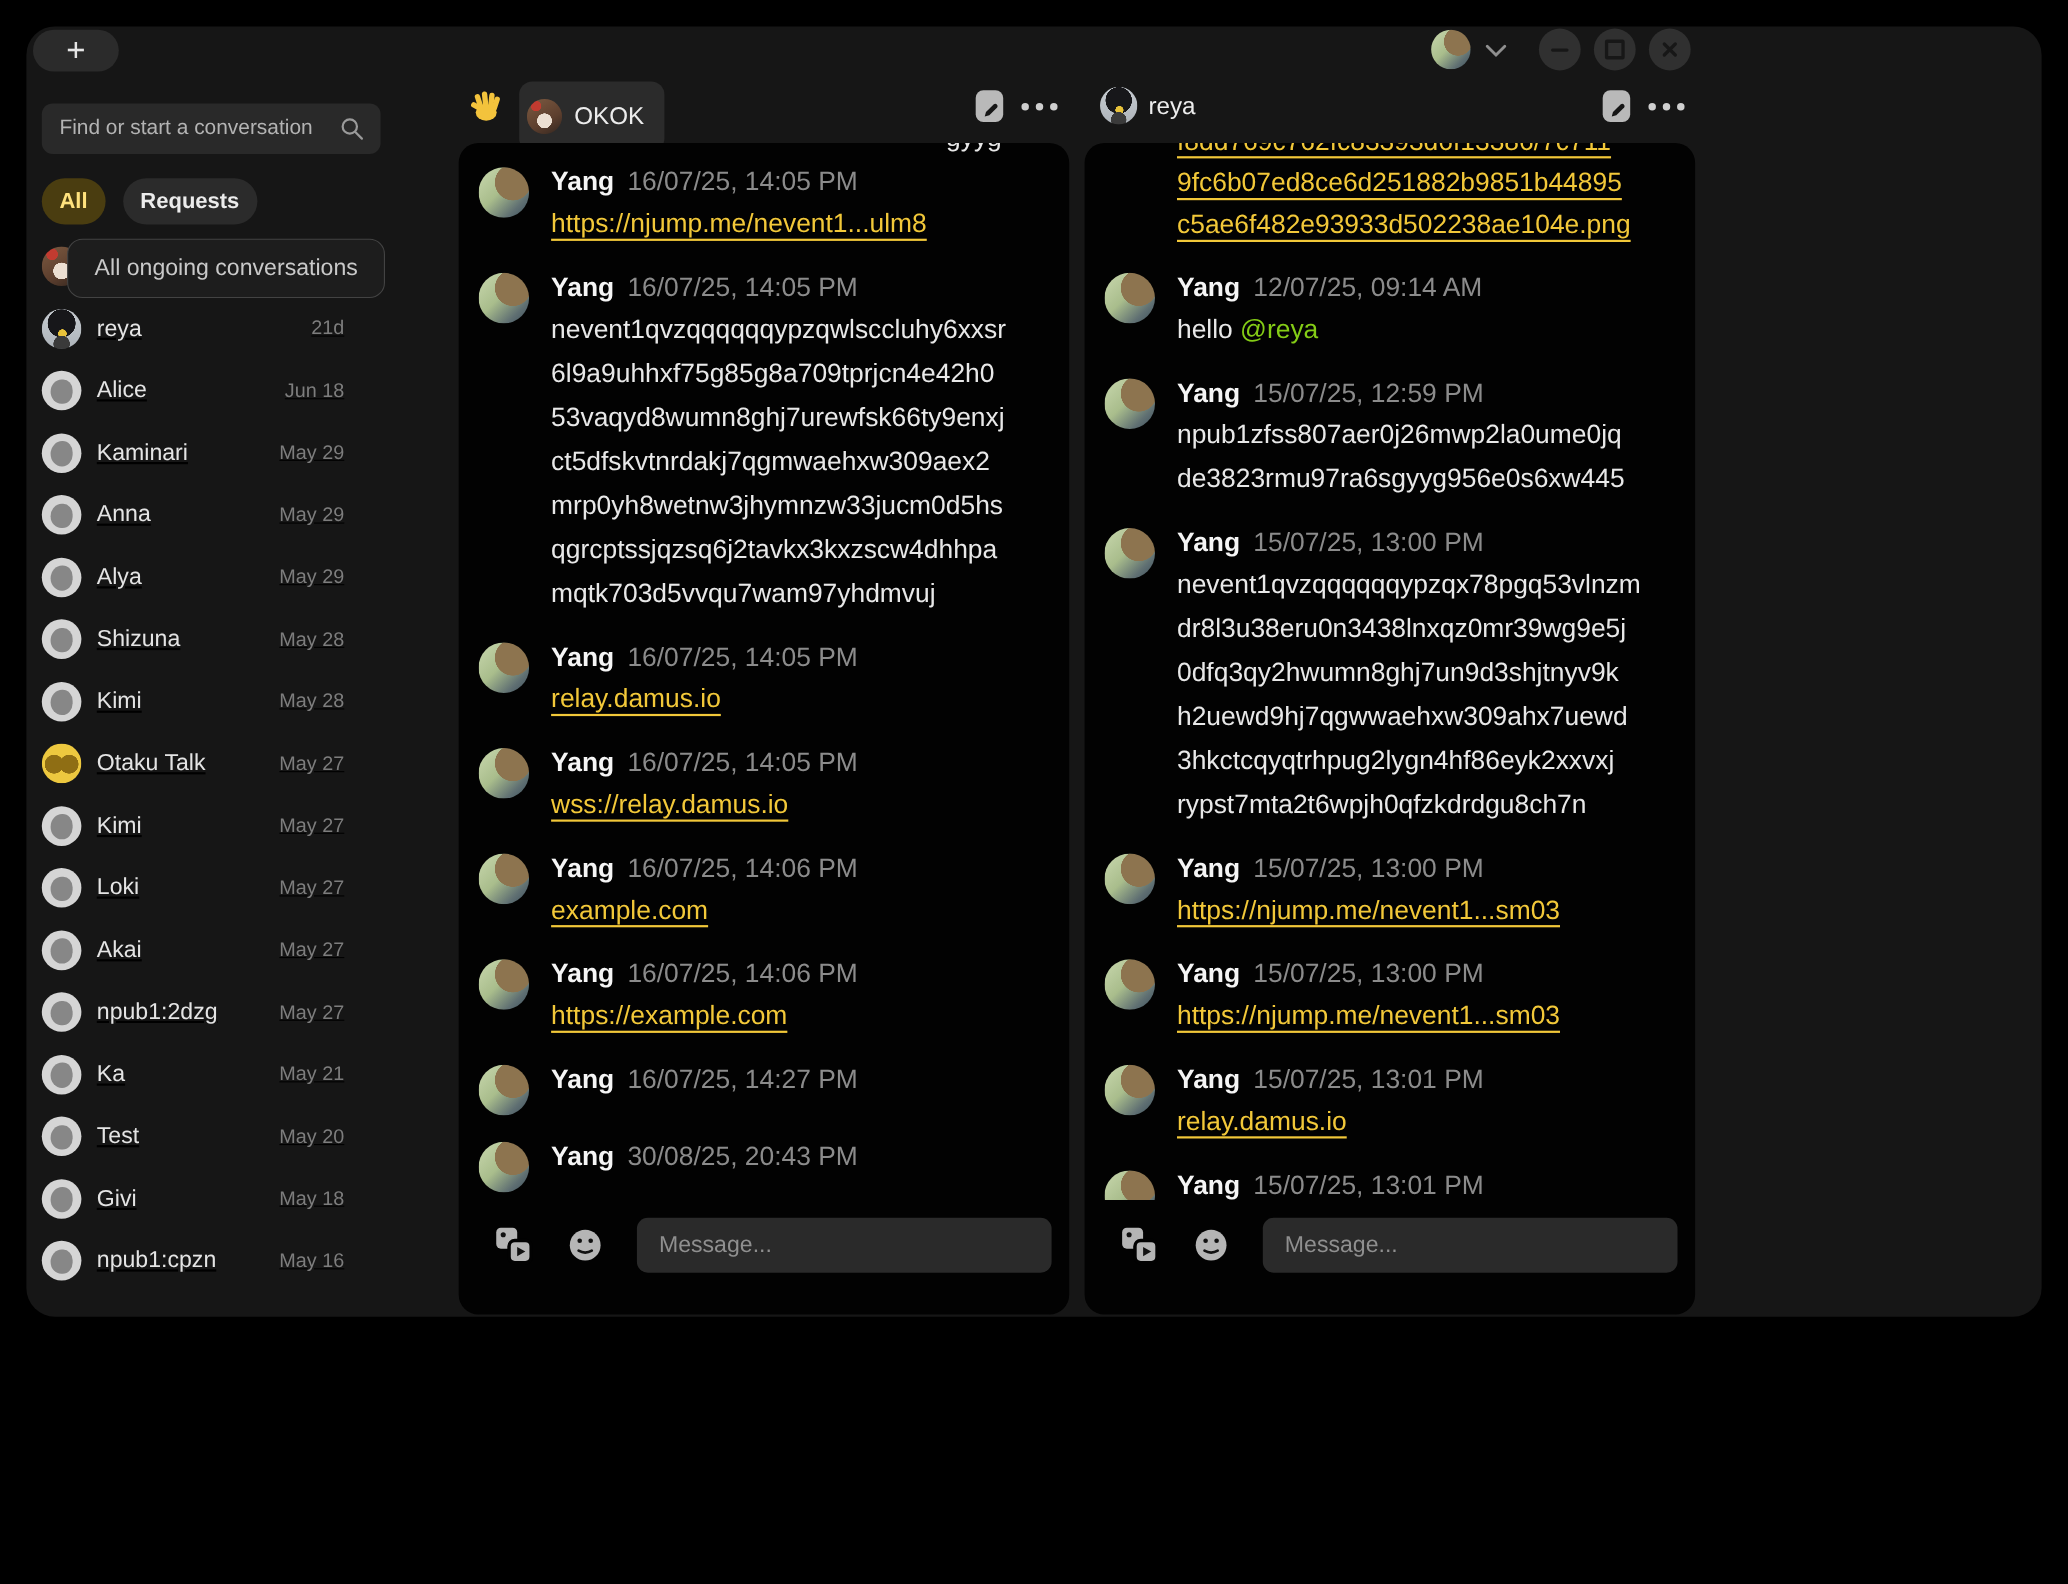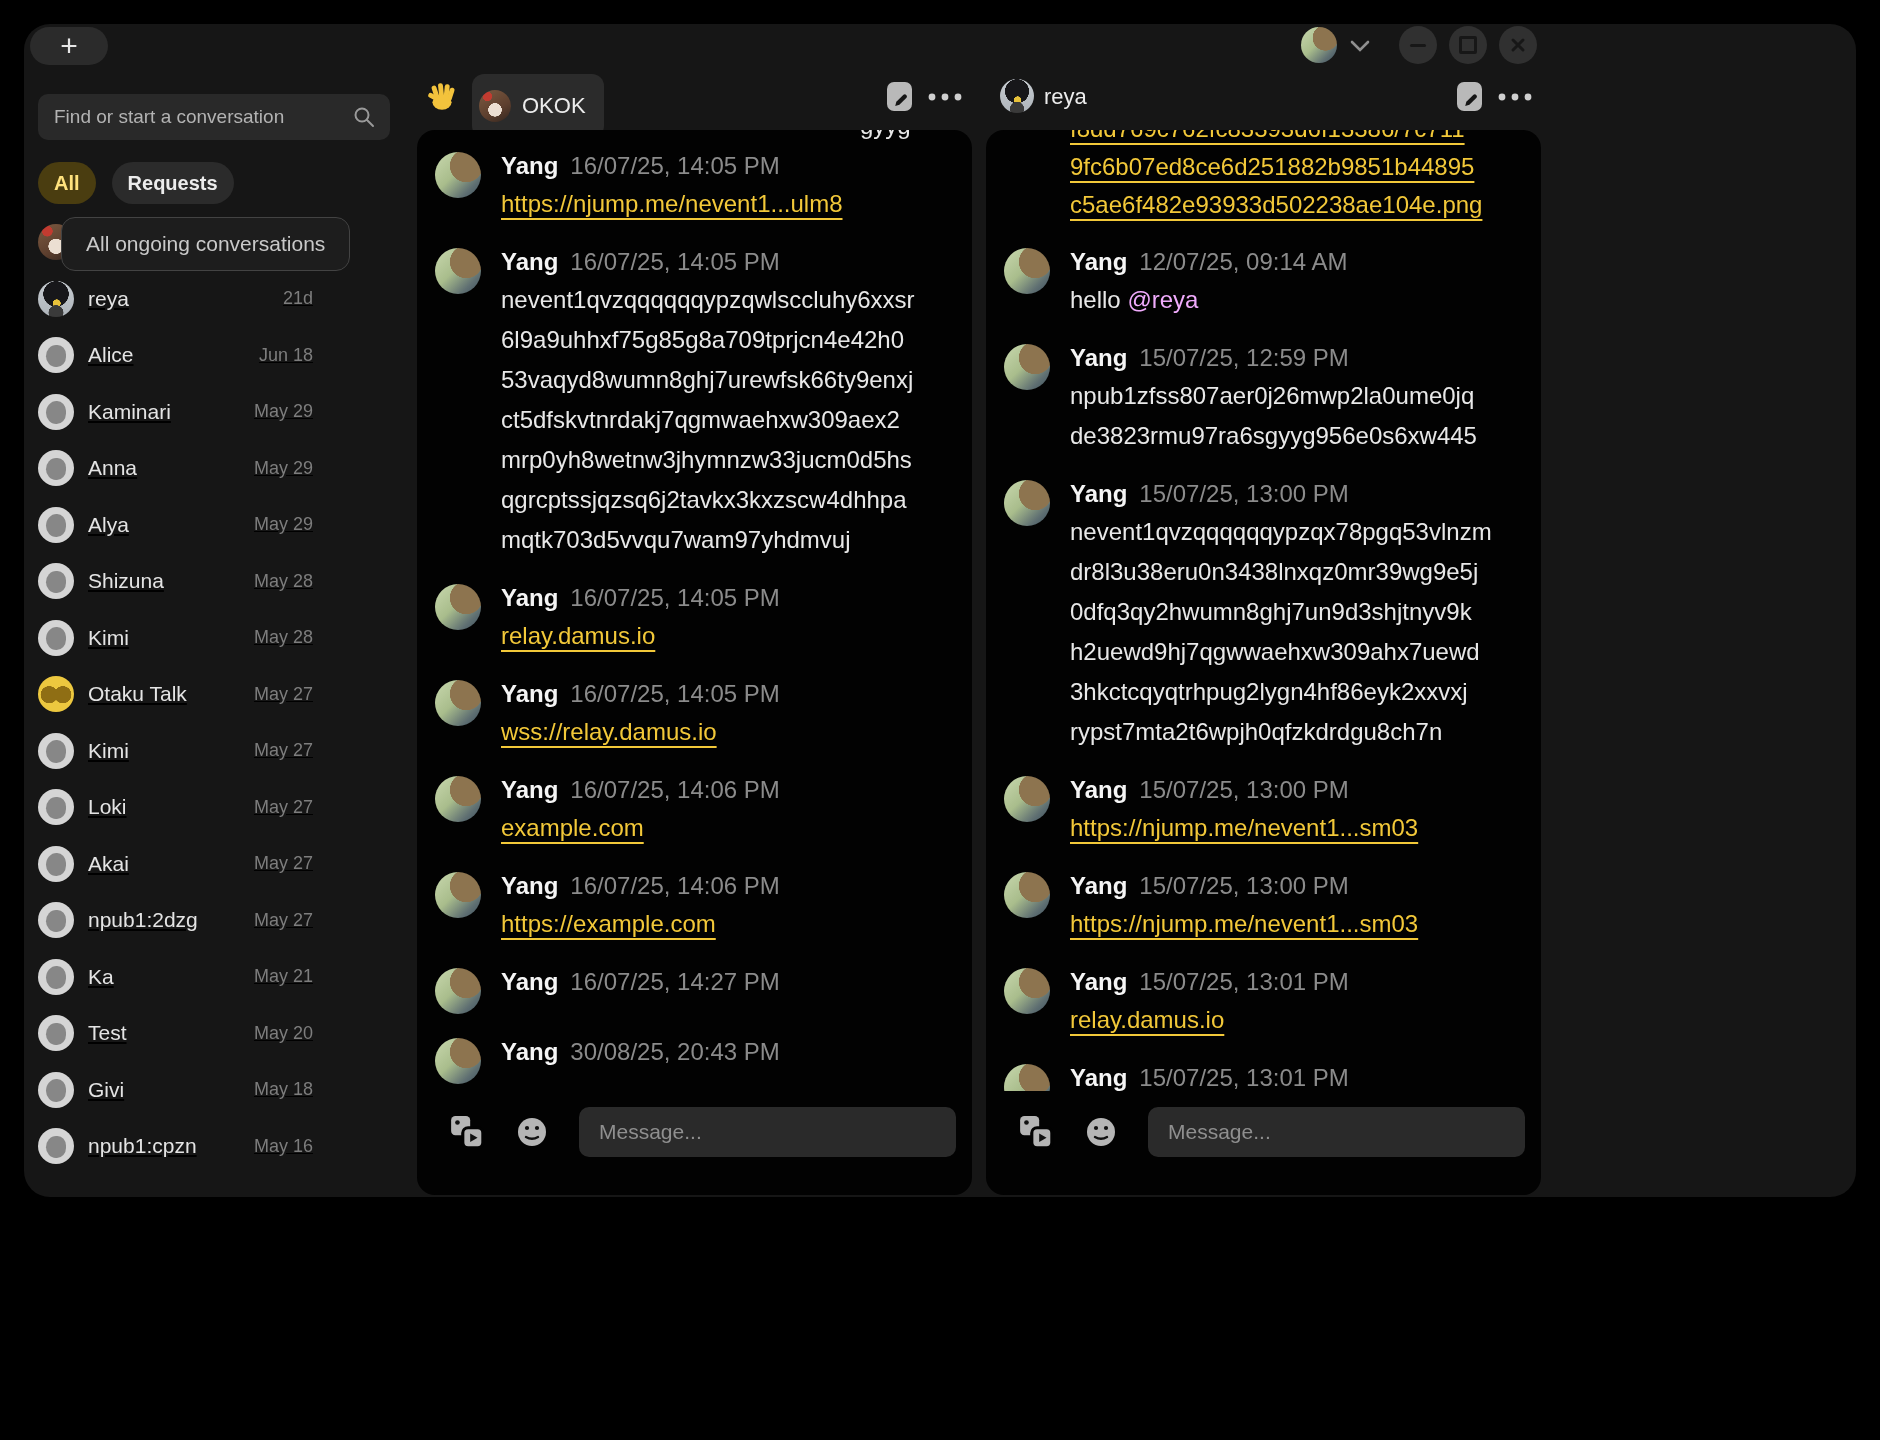--- a/index.html
+++ b/index.html
@@ -11,21 +11,21 @@
     background:#2b2b2b;color:#e6e6e6;font-size:30px;font-weight:300;display:flex;
     align-items:center;justify-content:center;cursor:pointer;line-height:0;}
   .tb-avatar{position:absolute;left:1277px;top:3px;width:38px;height:38px;border-radius:50%;}
   .tb-chevron{position:absolute;left:1326px;top:15px;width:20px;height:14px;}
   .ctrl{position:absolute;top:2px;width:38px;height:38px;border-radius:50%;background:#303030;
     display:flex;align-items:center;justify-content:center;}
   .ctrl-min{left:1375px}.ctrl-max{left:1425px}.ctrl-close{left:1475px}
   .ctrl-min .bar{width:16px;height:3px;background:#171717;border-radius:2px;}
   .ctrl-max .box{width:12px;height:12px;border:3px solid #171717;border-radius:2px;}
   
-  .search{position:absolute;left:14px;top:70px;width:352px;height:46px;border-radius:10px;
+  .search{position:absolute;left:14px;top:70px;width:308px;height:46px;border-radius:10px;
     background:#292929;display:flex;align-items:center;padding:0 14px;box-sizing:border-box;}
   .search input{flex:1;background:transparent;border:none;outline:none;color:#cfcfcf;
     font-size:19px;font-family:inherit;}
   .search input::placeholder{color:#b3b3b3;}
   .pills{position:absolute;left:14px;top:138px;display:flex;gap:16px;}
   .pill{height:42px;border-radius:21px;display:flex;align-items:center;padding:0 16px;
     font-size:20px;font-weight:bold;cursor:pointer;}
   .pill-active{background:#4a3d10;color:#ffe27d;}
   .pill-idle{background:#2b2b2b;color:#ececec;}
   .conv-list{position:absolute;left:0;top:190px;width:316px;text-decoration:underline;}
@@ -75,21 +75,21 @@
   .msgs{position:absolute;left:18px;right:14px;top:0;bottom:104px;overflow:hidden;}
   .panel-0 .msgs{padding-top:22px;}
   .msg{display:flex;margin-bottom:24px;}
   .msg-av{width:46px;height:46px;margin-right:20px;}
   .msg-head{font-size:24px;margin-bottom:4px;line-height:28px;white-space:nowrap;}
   .msg-author{color:#f5f5f5;font-weight:bold;}
   .msg-time{color:#8b8b8b;margin-left:12px;}
   .msg-content{font-size:24px;line-height:40px;color:#e8e8e8;max-width:465px;
     word-break:break-all;}
   .link{color:#f2c839;text-decoration:underline;text-underline-offset:6px;cursor:pointer;}
-  .mention{color:#f0abfc;}
+  .mention{color:#84cc16;}
   .clip1{position:absolute;top:-18px;left:443px;font-size:24px;color:#e8e8e8;line-height:28px;}
   .clipped-block{margin-left:66px;margin-top:-20px;}
   .clipped-block .msg-content{line-height:38px;}
   
   .composer{position:absolute;left:18px;right:16px;bottom:38px;height:50px;display:flex;
     align-items:center;}
   .icon-media{width:36px;height:36px;margin-left:14px;cursor:pointer;flex:none;}
   .icon-smiley{width:34px;height:34px;margin-left:30px;cursor:pointer;flex:none;}
   .msg-input{flex:1;margin-left:30px;height:50px;background:#2a2a2a;border:none;outline:none;
     border-radius:10px;padding:0 20px;font-size:21px;color:#dddddd;font-family:inherit;}

